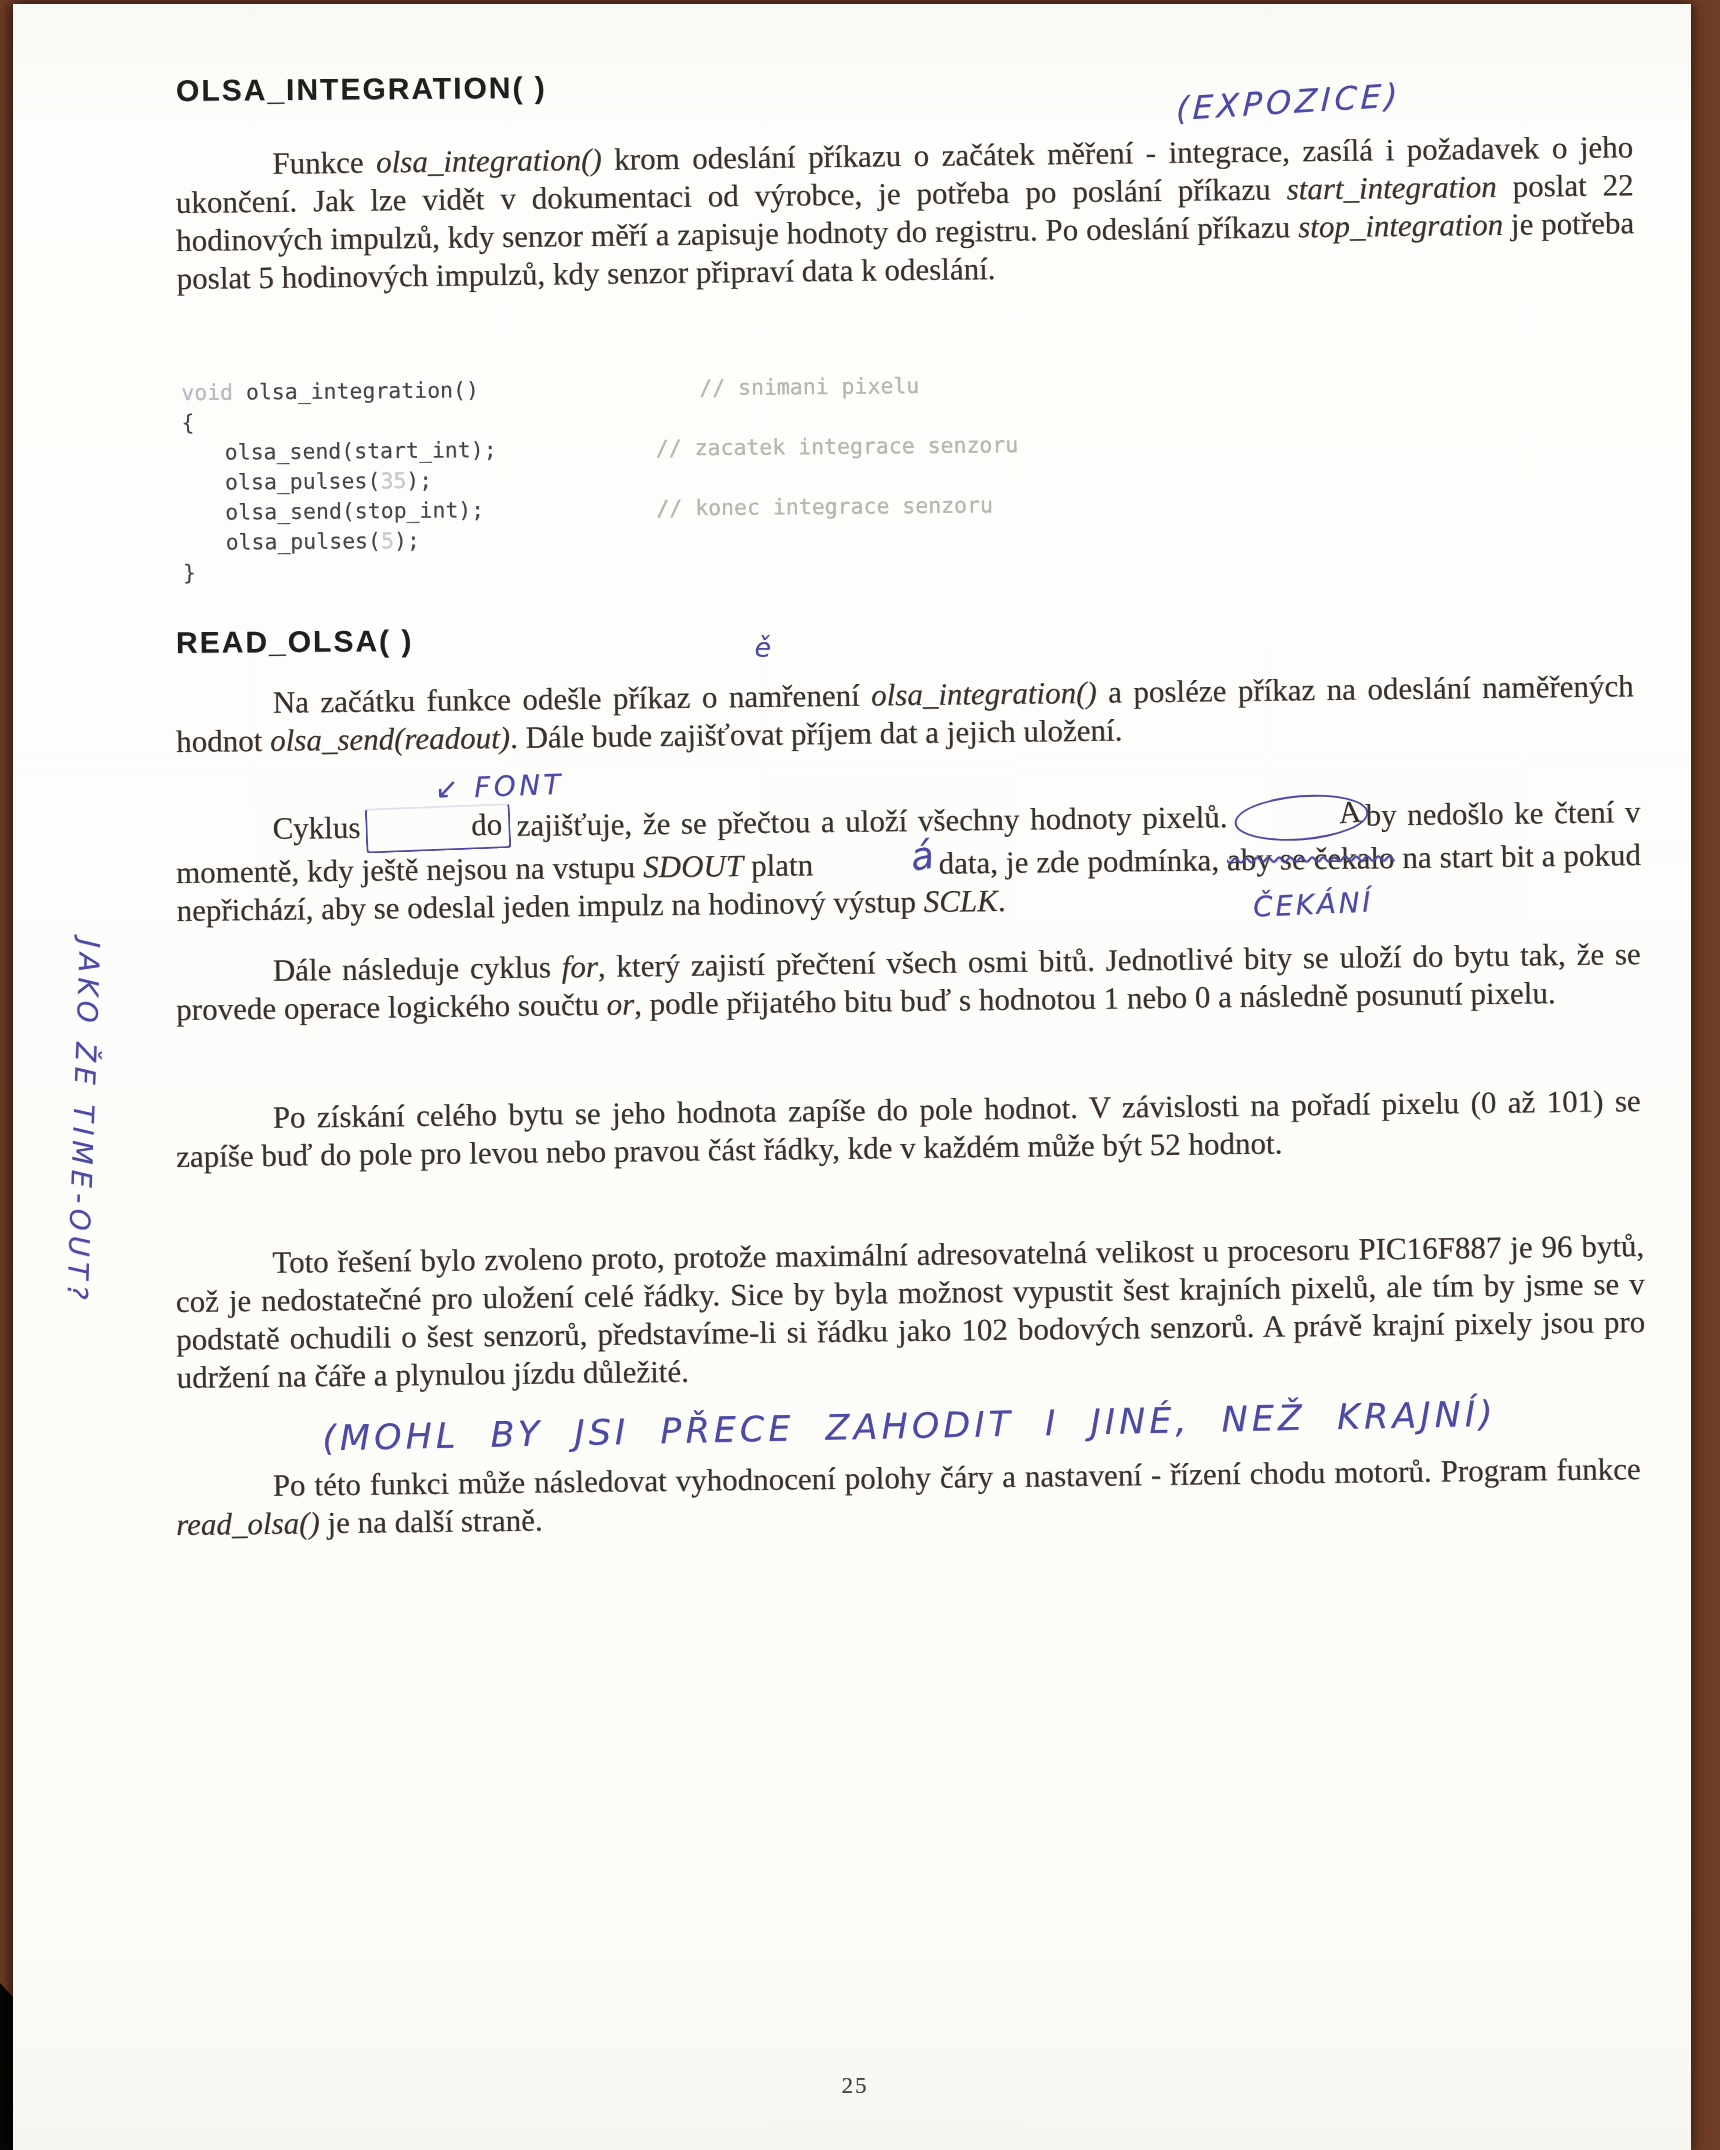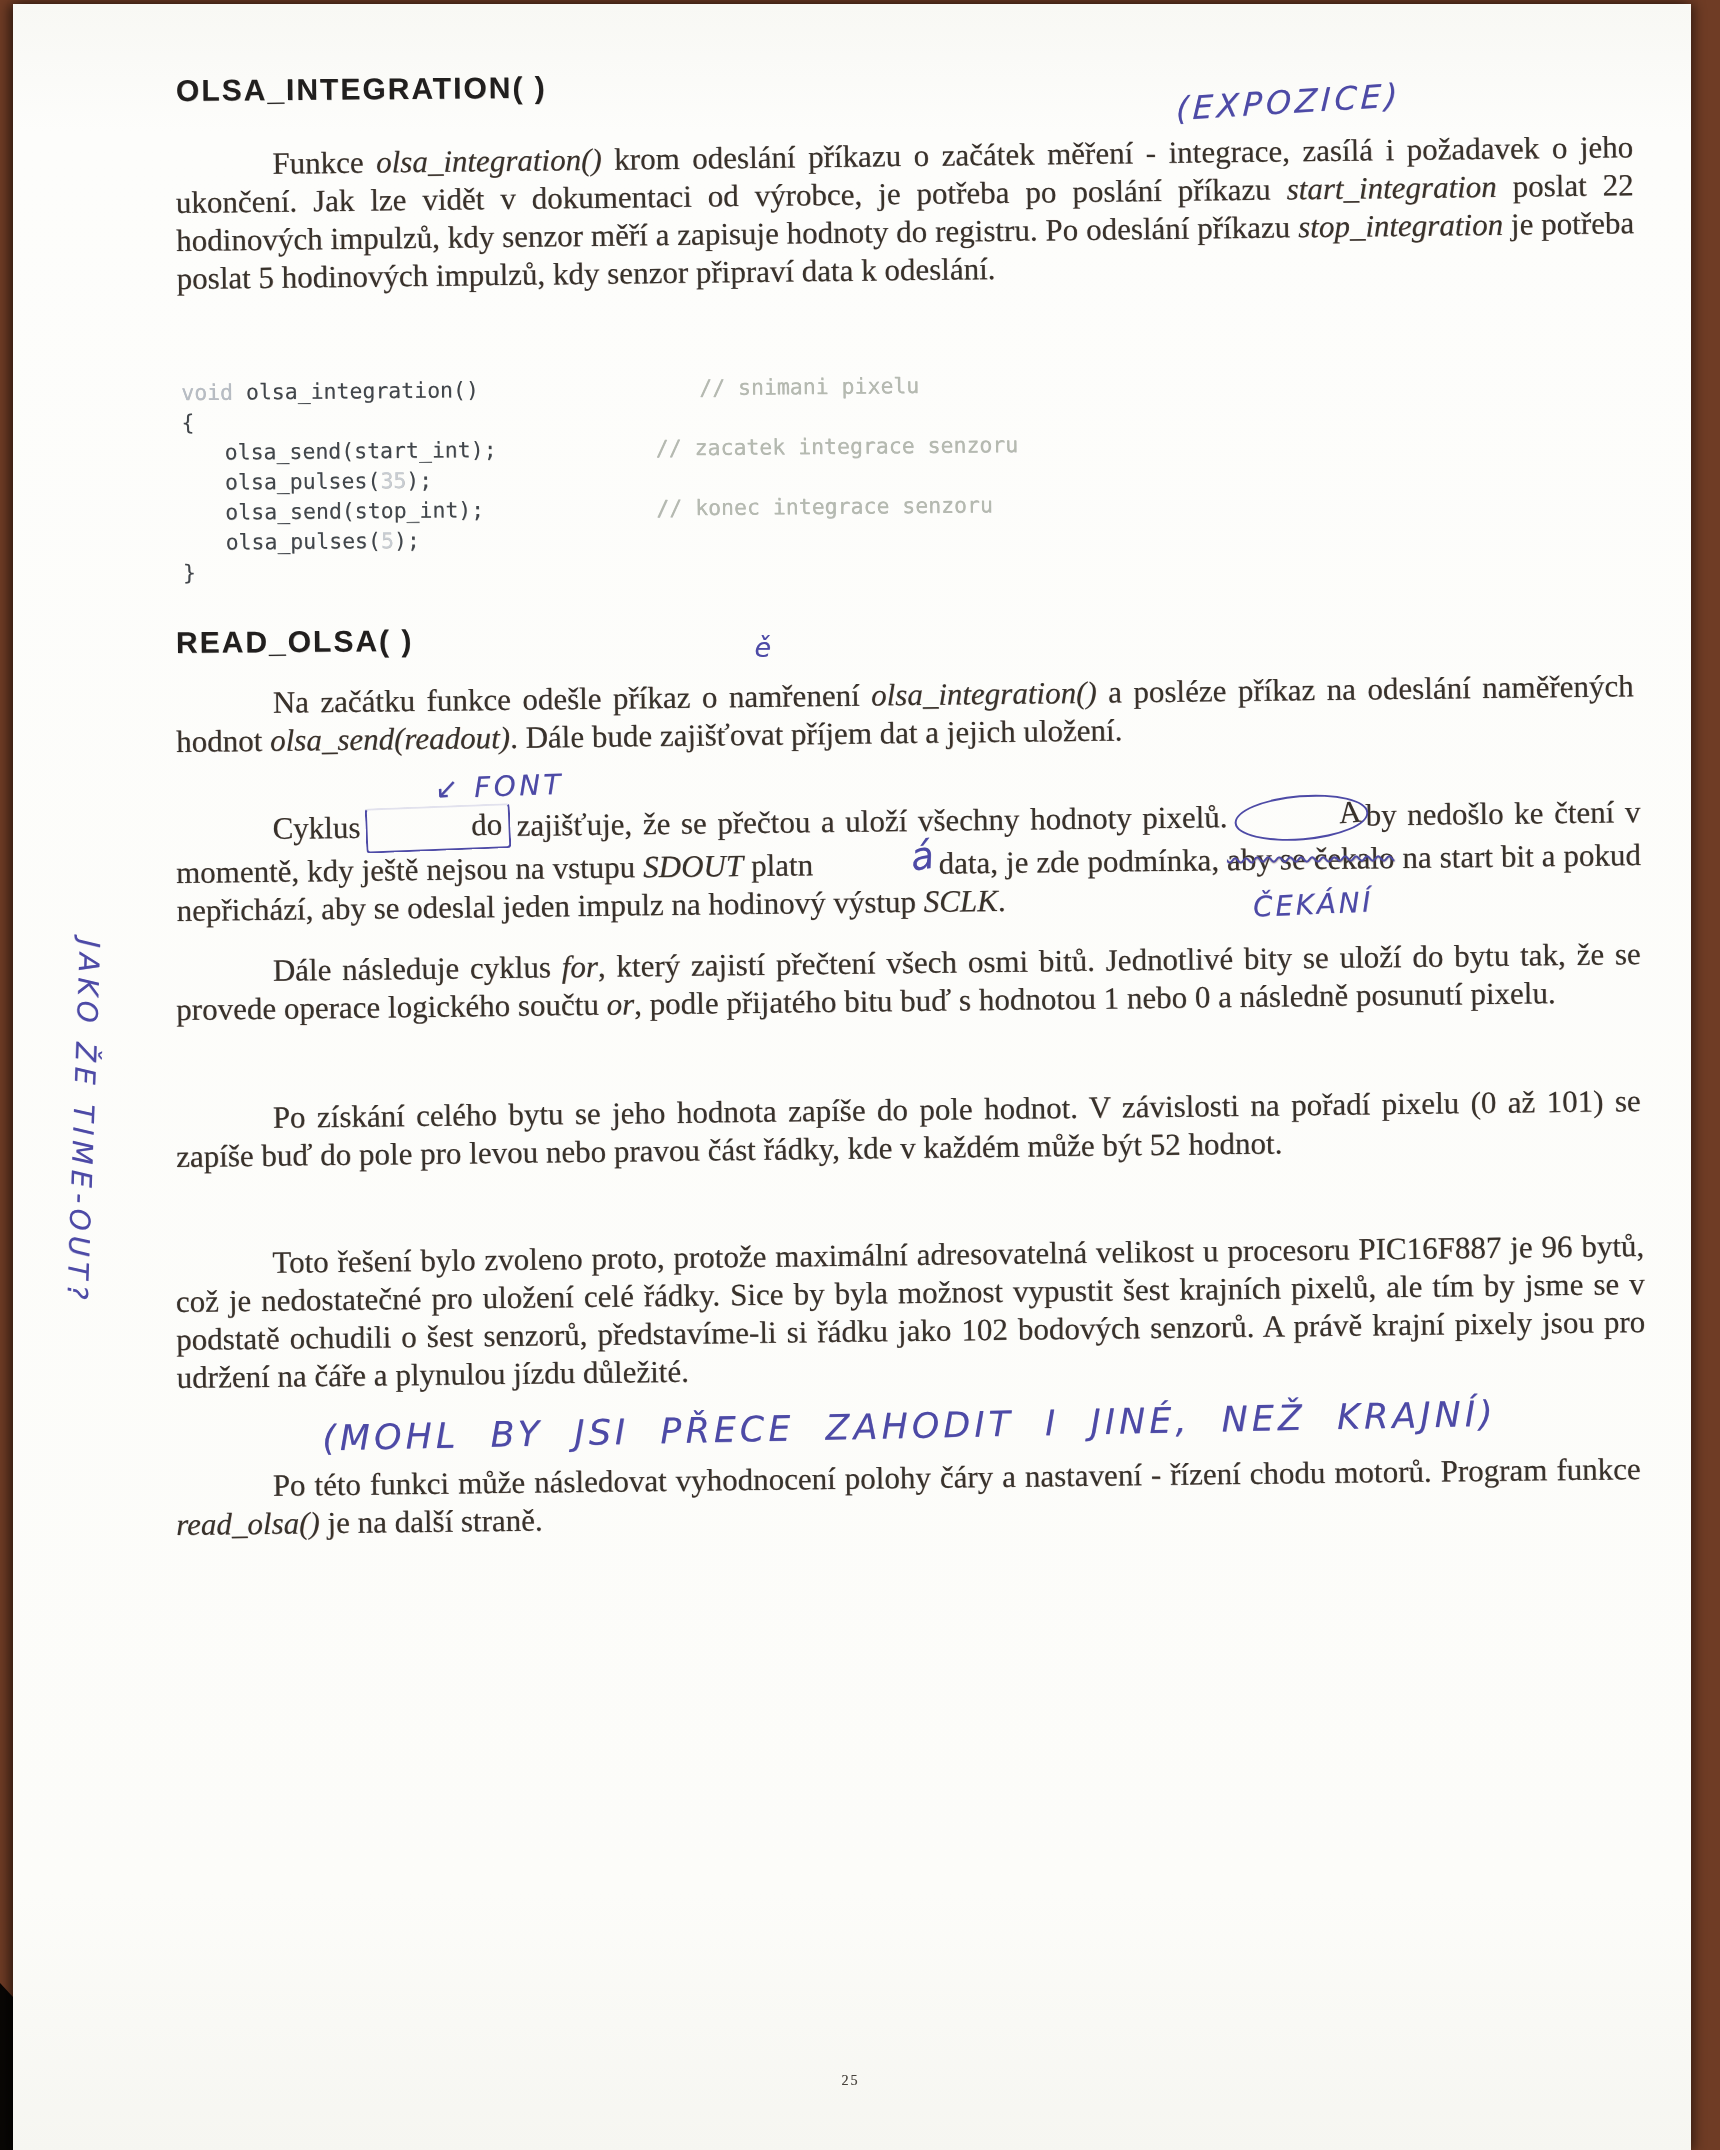--- a/index.html
+++ b/index.html
@@ -72,21 +72,21 @@
   }
   .pen-circle{
     display:inline-block;border:2px solid #4d4aa6;border-radius:50%;
     padding:0 5.4px 2.7px;margin:0 -2.7px 0 -4px;transform:rotate(-4deg);
   }
   .pen-strike{
     text-decoration:line-through;text-decoration-style:wavy;
     text-decoration-color:#4d4aa6;text-decoration-thickness:2.4px;
   }
   .pagenum{
-    position:absolute;font-size:14px;color:#47423c;letter-spacing:2px;
+    position:absolute;font-size:23px;color:#47423c;letter-spacing:2px;
     text-shadow:0.3px 0.3px 0.3px rgba(60,55,50,0.5);
   }
 </style>
 </head>
 <body>
 
 <div class="corner-shadow"></div>
 
 <div class="page">
 

